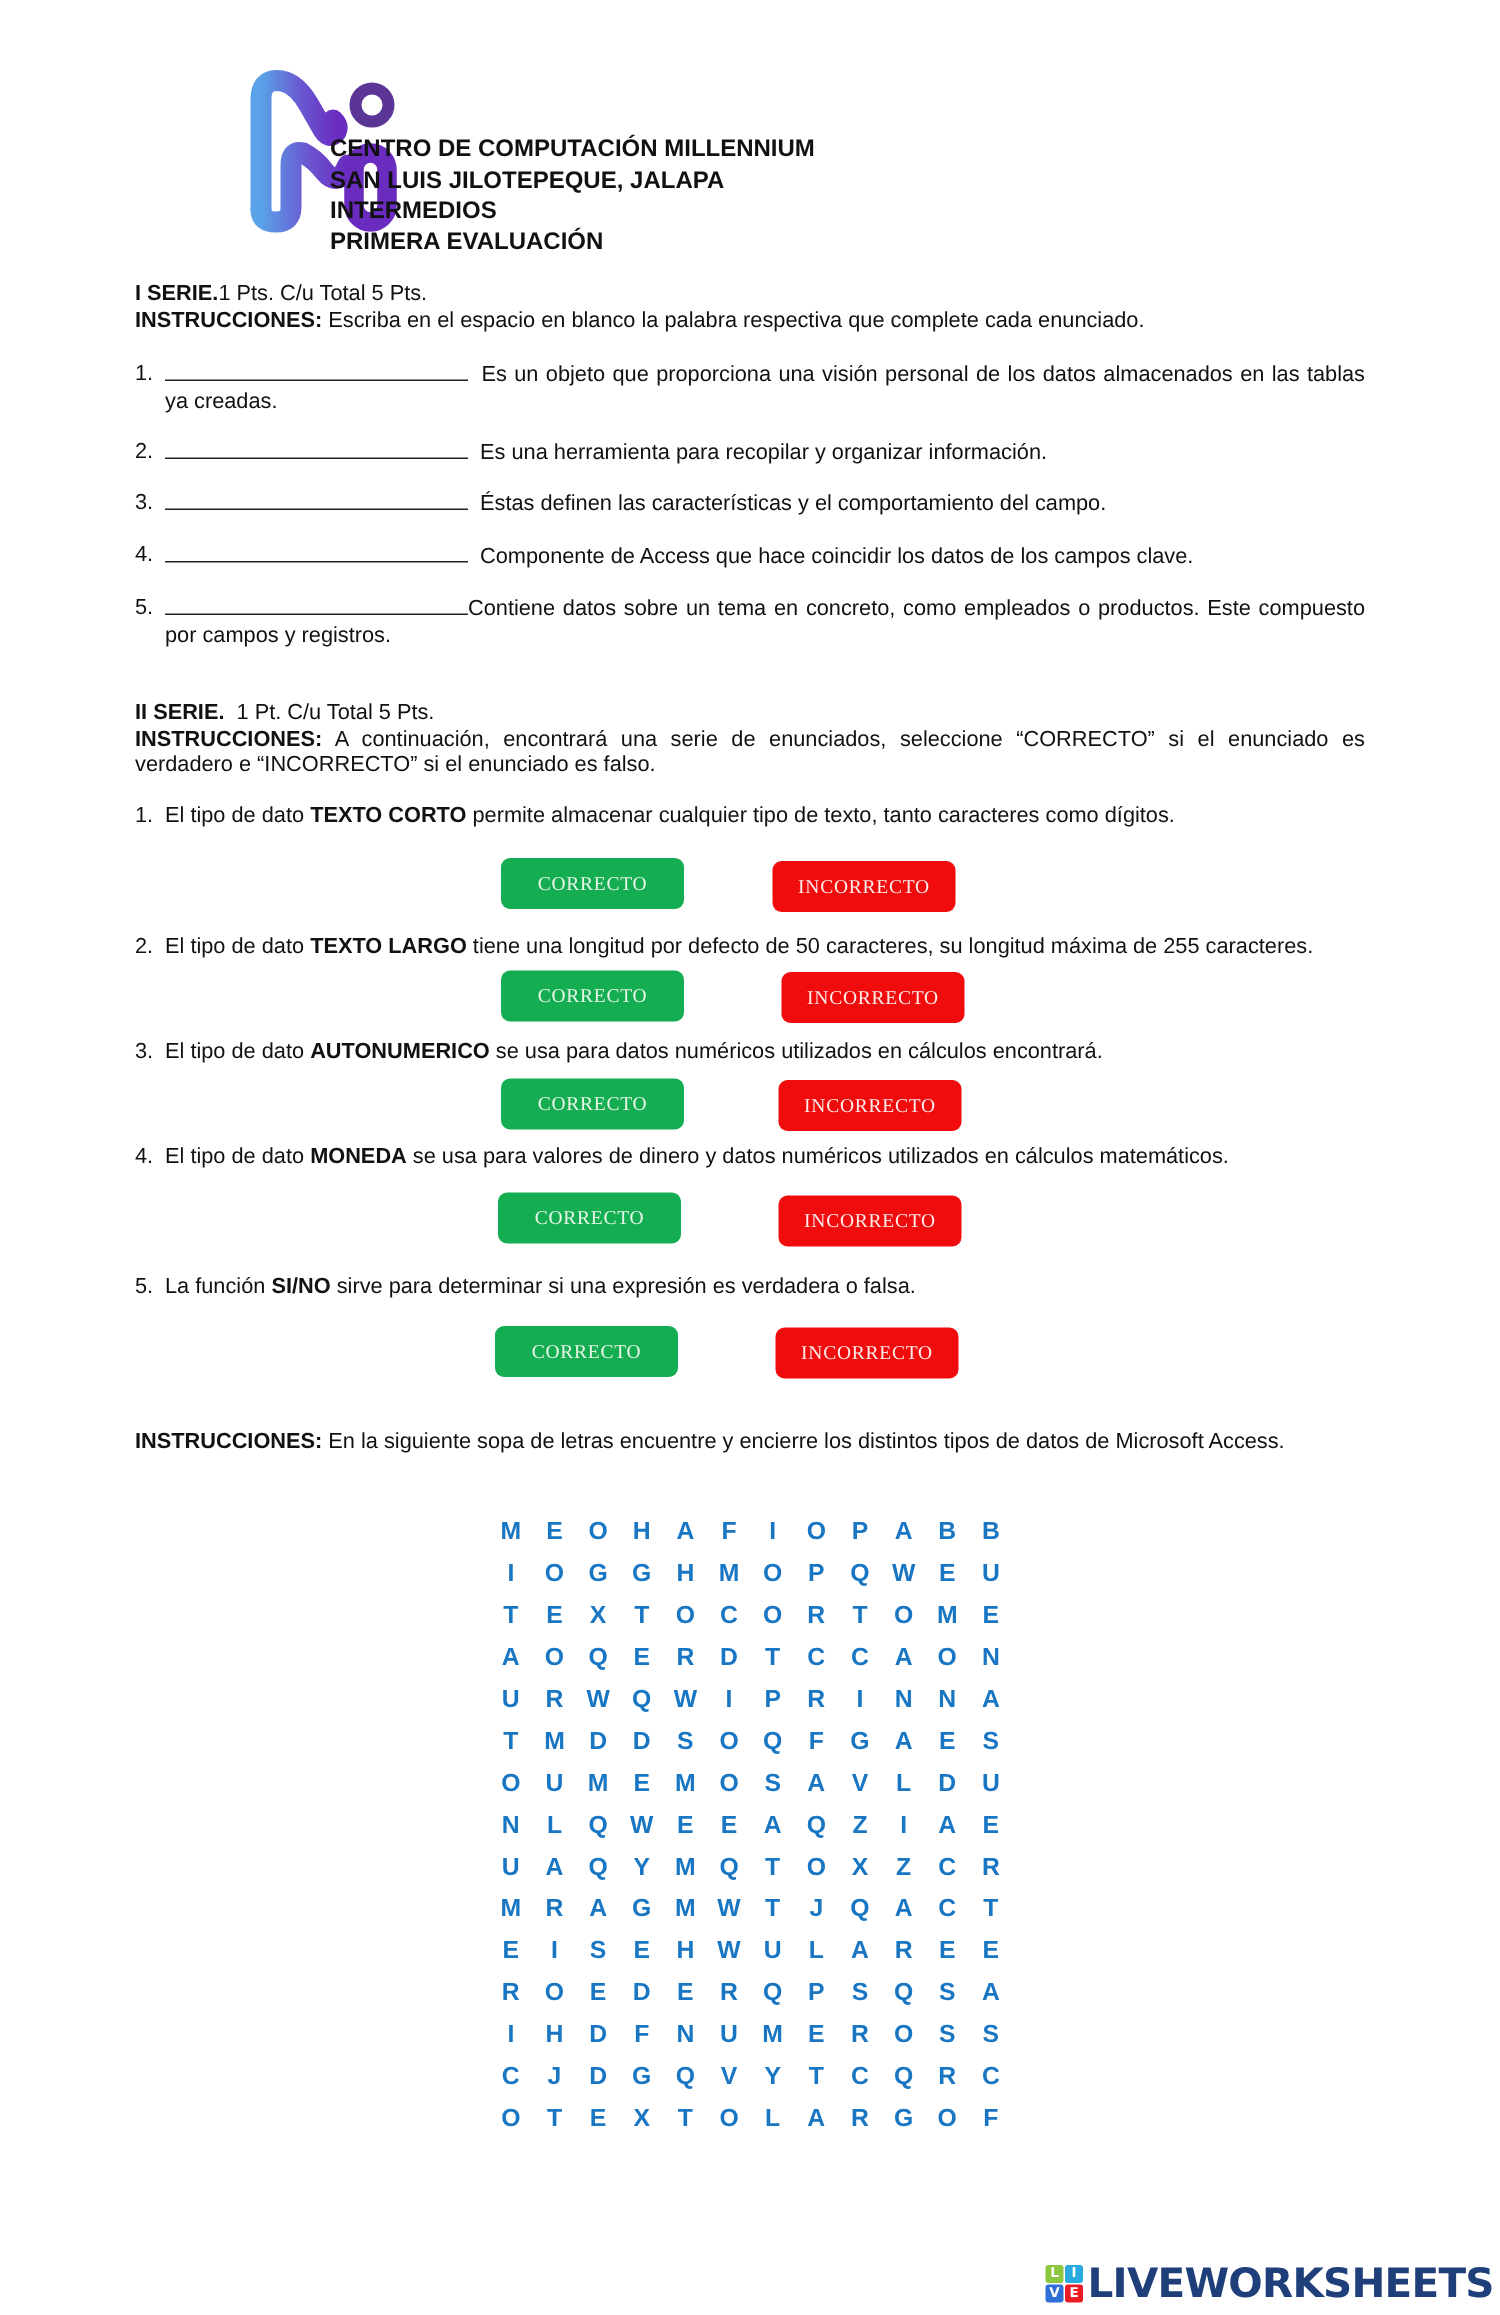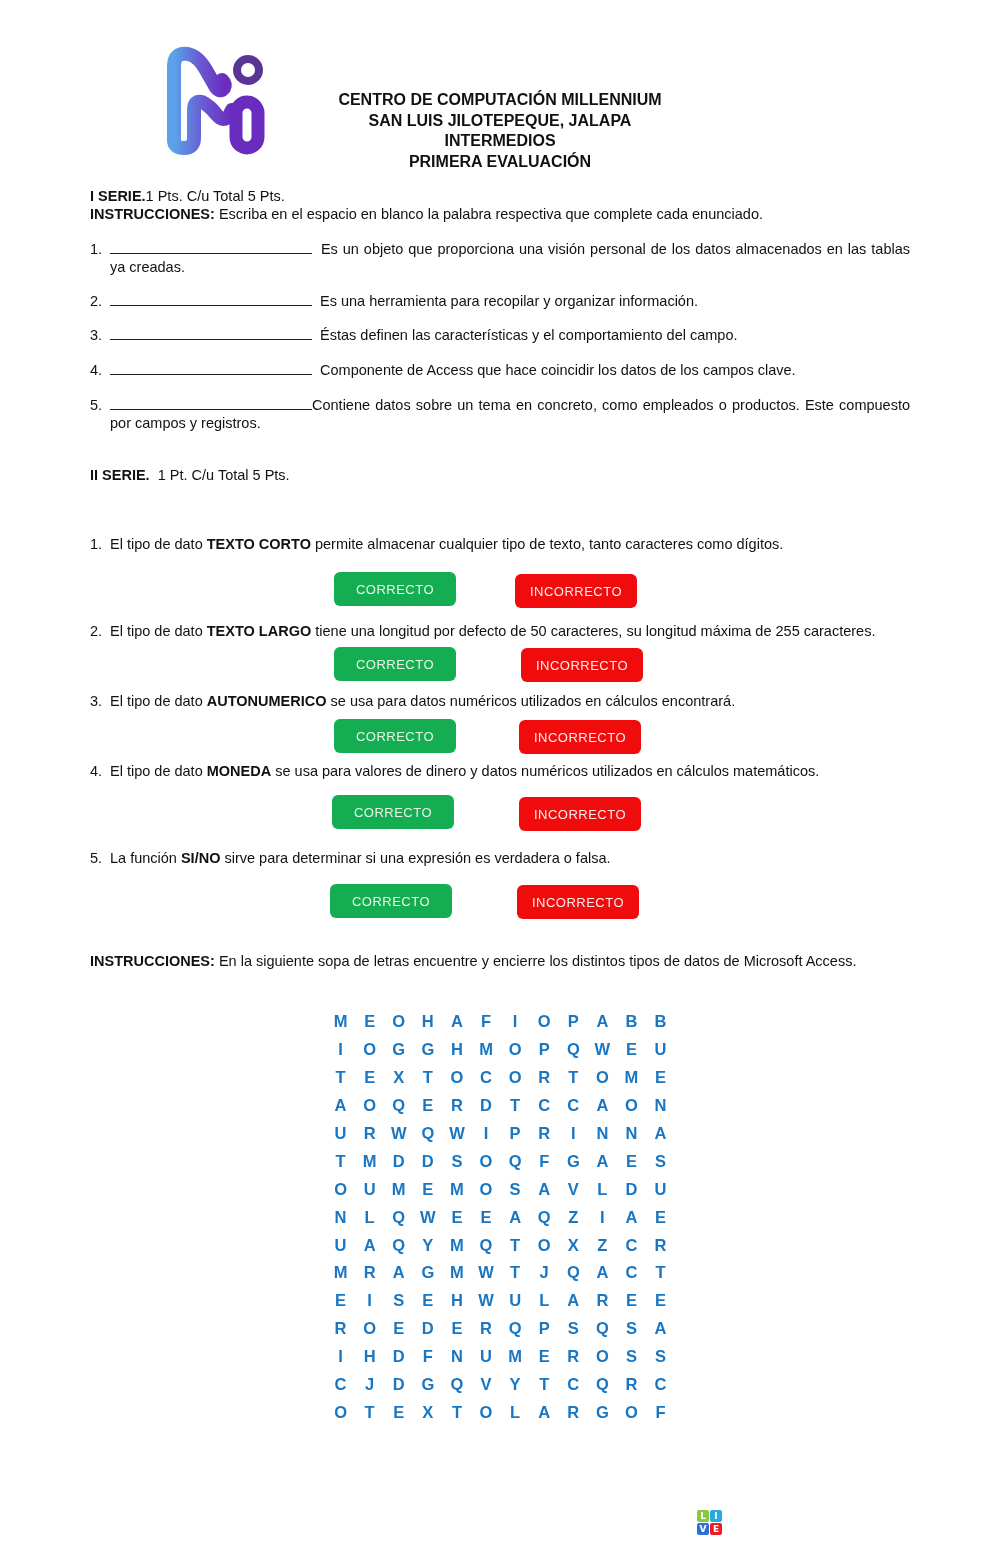--- a/index.html
+++ b/index.html
@@ -1,34 +1,34 @@
 <!DOCTYPE html>
 <html><head>
 <meta charset="utf-8">
 <style>
   * { box-sizing: border-box; margin: 0; padding: 0; }
   html, body { width: 1000px; height: 1543px; background: #ffffff; }
   body { position: relative; font-family: "Liberation Sans", sans-serif; color: #111; overflow: hidden; }
 
   .logo { position: absolute; left: 156px; top: 44px; width: 115px; height: 112px; }
 
-  .header { position: absolute; left: 220px; top: 90px; width: 560px; text-align: center;
+  .header { position: absolute; left: 220px; top: 90px; width: 560px; text-align: left;
             font-weight: bold; font-size: 16px; line-height: 20.5px; color: #111; }
 
   .block { position: absolute; left: 90px; width: 820px; font-size: 14.5px; line-height: 17.5px; }
   .b { font-weight: bold; }
   .just { text-align: justify; }
 
   .q { position: absolute; left: 90px; width: 820px; font-size: 14.5px; line-height: 17.5px; }
   .q .num { position: absolute; left: 0; top: 0; }
   .q .body { margin-left: 20px; text-align: justify; }
   .blank { display: inline-block; width: 202px; border-bottom: 1px solid #222; height: 13px; vertical-align: baseline; margin-right: 4px; }
 
   .btn { position: absolute; height: 34px; border-radius: 6px; color: #fff;
-         font-family: Liberation Sans, sans-serif; font-size: 13px; letter-spacing: 0.5px;
+         font-family: Liberation Serif, serif; font-size: 13px; letter-spacing: 0.5px;
          display: flex; align-items: center; justify-content: center; cursor: pointer; }
   .btn-correct { background: #14ad52; color: #e8f6e8; width: 122px; }
   .btn-incorrect { background: #f00c0c; color: #ffeaea; width: 122px; }
 
   .grid { position: absolute; left: 326px; top: 1008px; width: 350px; }
   .grid-row { display: flex; height: 27.9px; align-items: center; }
   .cell { width: 29.1px; text-align: center; font-weight: bold; font-size: 16.5px; color: #1976c3; }
 
   .footer-logo { position: absolute; left: 697px; top: 1506px; height: 32px; display: flex; align-items: center; }
   .live-box { display: grid; grid-template-columns: 12px 12px; grid-template-rows: 12px 12px; gap: 1px; margin-right: 3px; }
@@ -80,20 +80,21 @@
   <span class="num">4.</span>
   <div class="body"><span class="blank"></span><span> Componente de Access que hace coincidir los datos de los campos clave.</span></div>
 </div>
 <div class="q" style="top:397px;">
   <span class="num">5.</span>
   <div class="body"><span class="blank" style="margin-right:0;"></span><span>Contiene datos sobre un tema en concreto, como empleados o productos. Este compuesto por campos y registros.</span></div>
 </div>
 
 <div class="block just" style="top:467px;">
   <div><span class="b">II SERIE.</span><span style="white-space:pre;">  1 Pt. C/u Total 5 Pts.</span></div>
+  <div><span class="b">INSTRUCCIONES:</span><span> A continuación, encontrará una serie de enunciados, seleccione “CORRECTO” si el enunciado es verdadero e “INCORRECTO” si el enunciado es falso.</span></div>
 </div>
 
 <div class="q" style="top:536px;">
   <span class="num">1.</span>
   <div class="body"><span>El tipo de dato </span><span class="b">TEXTO CORTO</span><span> permite almacenar cualquier tipo de texto, tanto caracteres como dígitos.</span></div>
 </div>
 <div class="btn btn-correct" style="left:334px; top:572px;">
     <span>CORRECTO</span>
   </div>
 <div class="btn btn-incorrect" style="left:515px; top:574px;">
@@ -361,13 +362,14 @@
     </div>
   </div>
 
 <div class="footer-logo">
   <div class="live-box" id="live-box">
       <span style="background: rgb(141, 198, 63);">L</span>
       <span style="background: rgb(41, 171, 226);">I</span>
       <span style="background: rgb(46, 111, 216);">V</span>
       <span style="background: rgb(237, 28, 36);">E</span>
     </div>
+  <span class="lw-text">LIVEWORKSHEETS</span>
 </div>
 
 </body></html>

